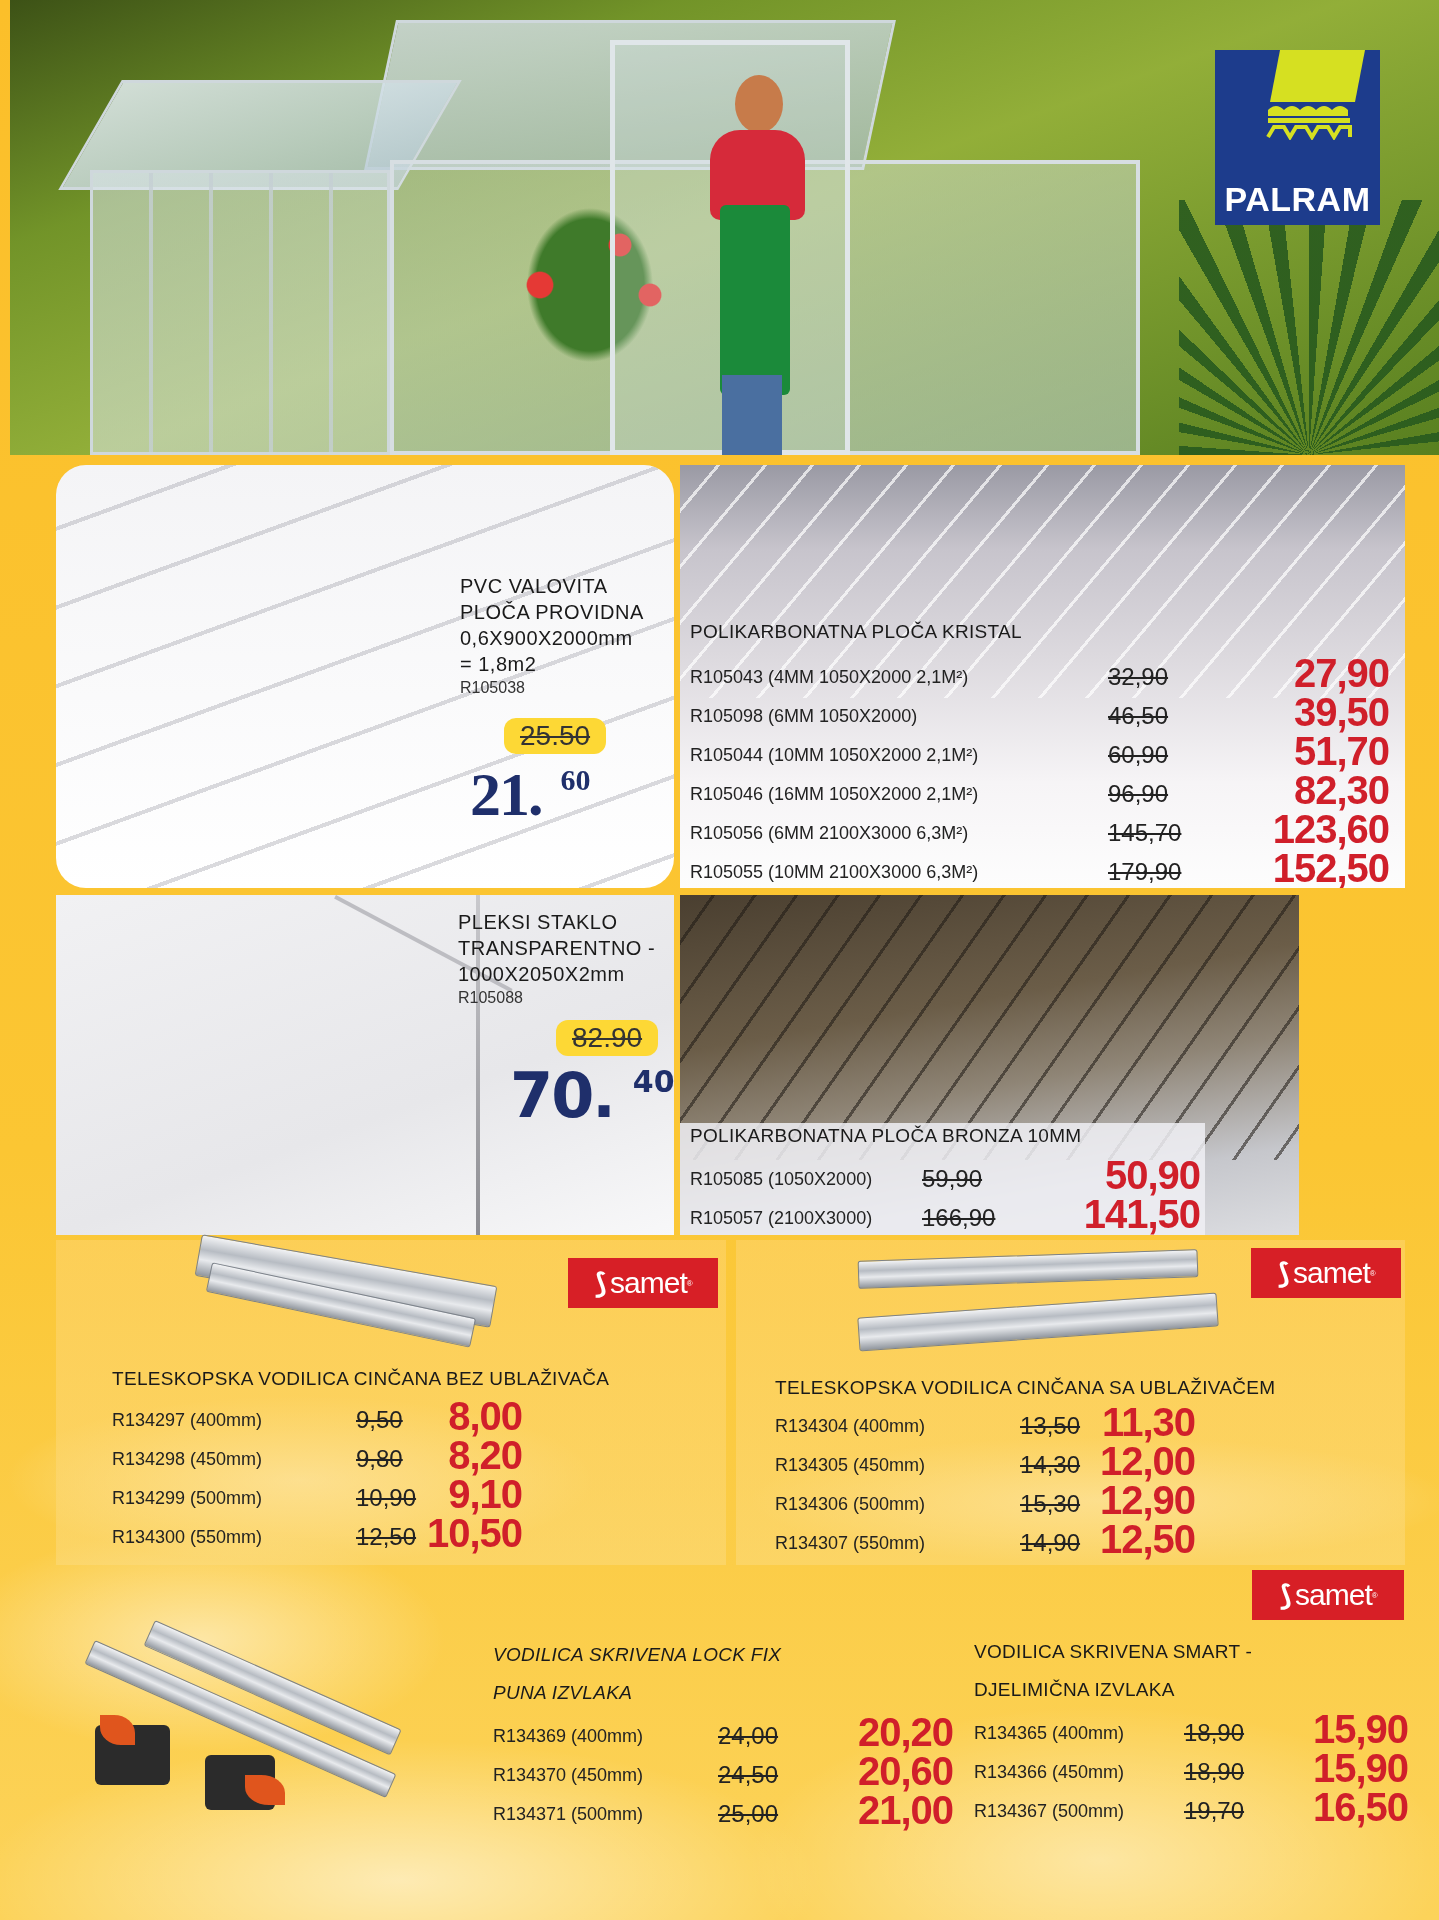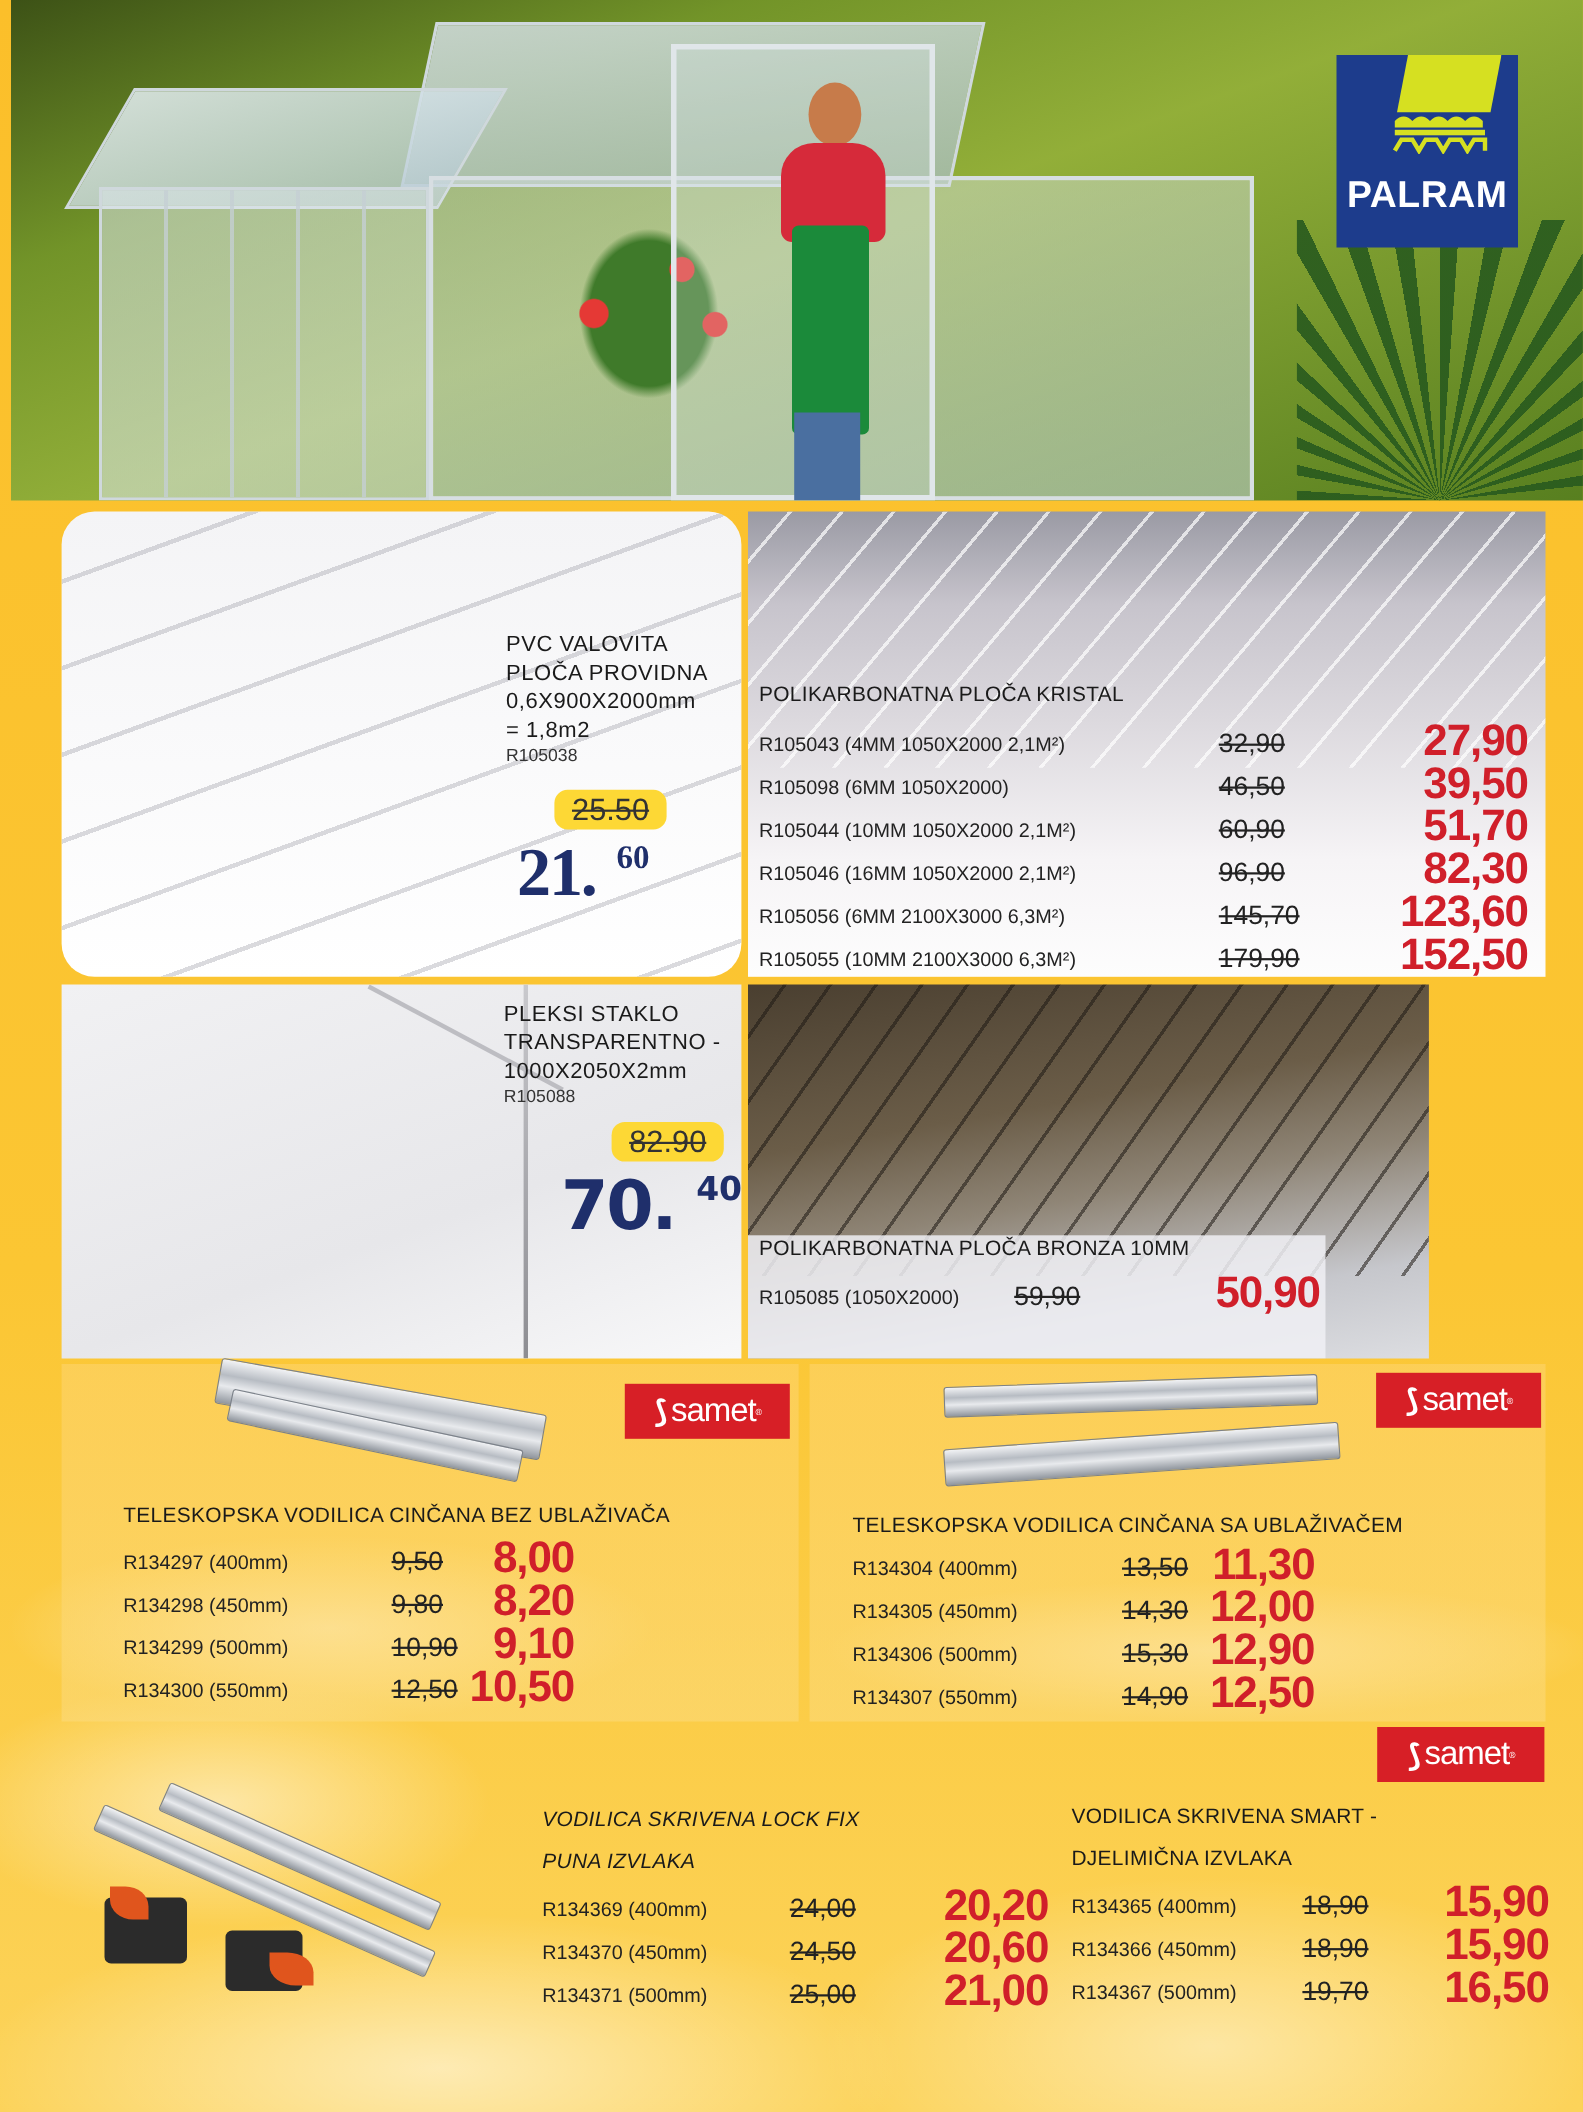--- a/index.html
+++ b/index.html
@@ -74,21 +74,21 @@
   }
   .palm {
     position: absolute; right: 0; top: 200px; width: 260px; height: 255px;
     background:
       repeating-conic-gradient(from 200deg at 50% 100%, rgba(40,90,30,0.9) 0 4deg, transparent 4deg 10deg);
   }
   .palram-logo {
     position: absolute; left: 1215px; top: 50px; width: 165px; height: 175px;
     background: #1d3c8c;
     display: flex; flex-direction: column; align-items: center; justify-content: flex-end;
-    padding-bottom: 28px;
+    padding-bottom: 6px;
   }
   .palram-mark {
     position: absolute; left: 45px; top: -10px; width: 105px; height: 100px;
   }
   .palram-logo .name {
     color: #fff; font-weight: bold; font-size: 34px; letter-spacing: 0.5px;
     font-family: "Liberation Sans", sans-serif;
   }
 
   
@@ -266,20 +266,25 @@
 <div class="card card-bronza">
   <div class="corr-bronze"></div>
   <div style="position:absolute; left:0; top:228px; width:525px; height:112px; background:rgba(240,240,244,0.85);"></div>
   <div class="table-title" style="left:10px; top:230px;">POLIKARBONATNA PLOČA  BRONZA 10MM</div>
   <div class="price-rows" style="left:10px; top:264px; width:510px;">
     <div class="price-row">
       <span class="code">R105085 (1050X2000)</span>
       <span class="old" style="left:232px;">59,90</span>
       <span class="new" style="right:0;">50,90</span>
     </div>
+    <div class="price-row">
+      <span class="code">R105057 (2100X3000)</span>
+      <span class="old" style="left:232px;">166,90</span>
+      <span class="new" style="right:0;">141,50</span>
+    </div>
   </div>
 </div>
 
 <div class="hw-panel hw-left">
   <div class="rail" style="left:140px; top:20px; width:300px; height:42px; transform:rotate(10deg);"></div>
   <div class="rail" style="left:150px; top:50px; width:270px; height:30px; transform:rotate(12deg);"></div>
   <div class="samet-logo" style="left:512px; top:18px; width:150px;">
     <span class="mark">⟆</span>
       <span>samet</span>
       <span class="tm">®</span>

